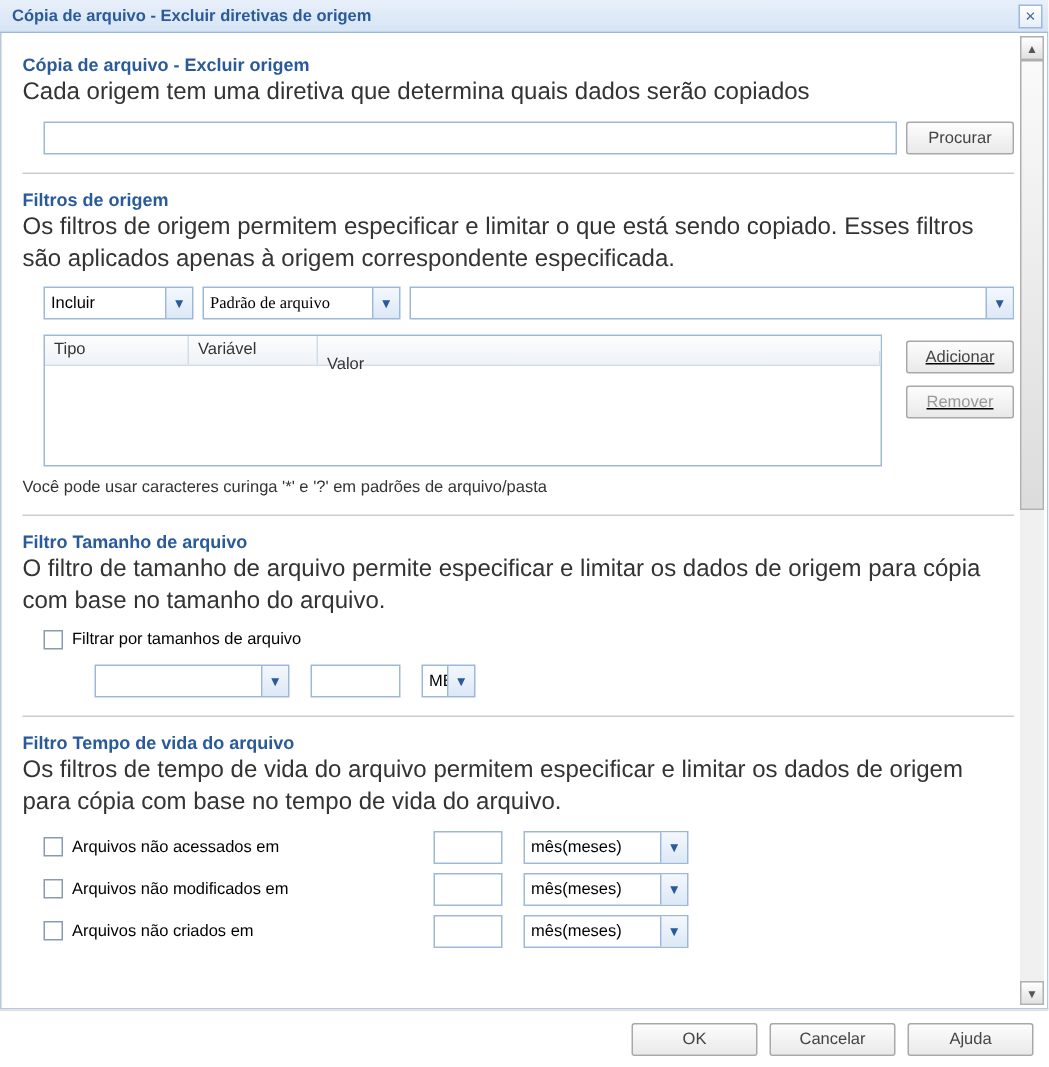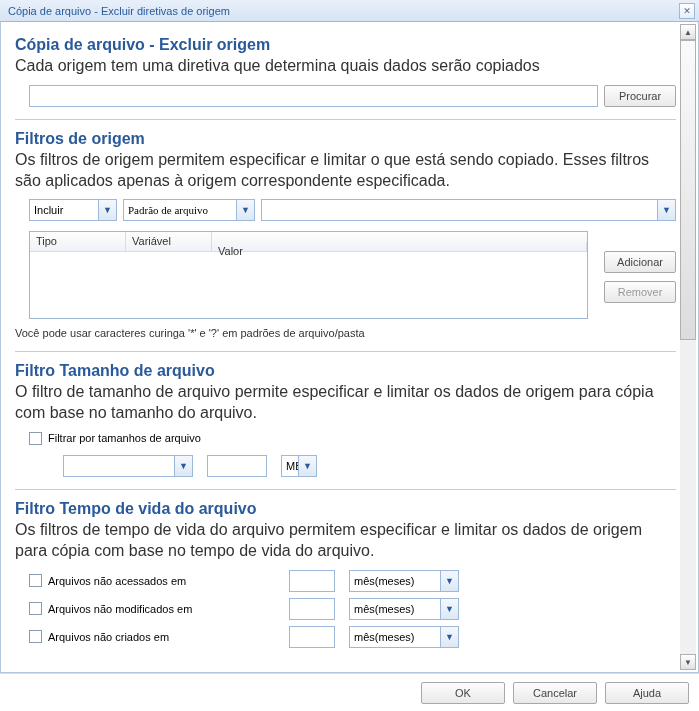--- a/index.html
+++ b/index.html
@@ -16,21 +16,21 @@
   height: 22px;
   background: linear-gradient(#e8f0fa, #d6e4f5);
   border-bottom: 1px solid #9db8d9;
   display: flex;
   align-items: center;
   padding: 0 4px 0 8px;
   justify-content: space-between;
 }
 .titlebar-title {
   color: #2a5a9a;
-  font-weight: normal;
+  font-weight: bold;
   font-size: 11px;
 }
 .close-btn {
   width: 16px; height: 16px;
   border: 1px solid #9db8d9;
   background: linear-gradient(#fff,#e6eff9);
   display: flex;
   align-items: center;
   justify-content: center;
   font-size: 9px;
@@ -68,21 +68,21 @@
 .scroll-down { bottom: 0; }
 .scroll-thumb {
   position: absolute;
   top: 16px; left:0; width:16px; height: 300px;
   background: linear-gradient(#fafafa,#dcdcdc);
   border:1px solid #b0b0b0;
 }
 .section-title {
   color: #2a5a9a;
   font-weight: bold;
-  font-size: 16px;
+  font-size: 12px;
   margin-bottom: 2px;
 }
 .section-desc {
   color: #333;
   font-size: 16px;
   margin-bottom: 8px;
   line-height: 1.3;
 }
 .section-sep {
   border: none;
@@ -123,21 +123,21 @@
   font-size: 11px;
 }
 .combo .val { padding: 0 4px; flex:1; white-space:nowrap; overflow:hidden; }
 .combo .arrow {
   width: 18px; height: 100%;
   border-left: 1px solid #9db8d9;
   background: linear-gradient(#f4f8fd,#dce8f6);
   display:flex;align-items:center;justify-content:center;
   color:#2a5a9a;font-size:9px;cursor:pointer;
 }
-.filter-row .combo.c1 { width: 88px; }
+.filter-row .combo.c1 { width: 100px; }
 .filter-row .combo.c2 { width: 132px; font-family: Liberation Serif, serif; }
 .filter-row .combo.c3 { flex: 1; }
 .grid {
   border: 1px solid #9db8d9;
   height: 88px;
   background: #fff;
   margin-top: 10px;
 }
 .grid-header {
   display: flex;
@@ -235,21 +235,21 @@
     </div>
 
     <div class="row" style="margin-left:14px; align-items:flex-start;">
       <div class="grid" style="flex:1;">
         <div class="grid-header">
           <div style="width:96px;">Tipo</div>
           <div style="width:86px;">Variável</div>
           <div style="flex:1;margin-top:10px;">Valor</div>
         </div>
       </div>
-      <div class="grid-side" style="margin-top:30px;">
+      <div class="grid-side" style="margin-top:14px;text-decoration:underline;">
         <button class="btn">Adicionar</button>
         <button class="btn" disabled="">Remover</button>
       </div>
     </div>
 
     <div class="hint">Você pode usar caracteres curinga '*' e '?' em padrões de arquivo/pasta</div>
 
     <hr class="section-sep">
 
     <div class="section-title">Filtro Tamanho de arquivo</div>

